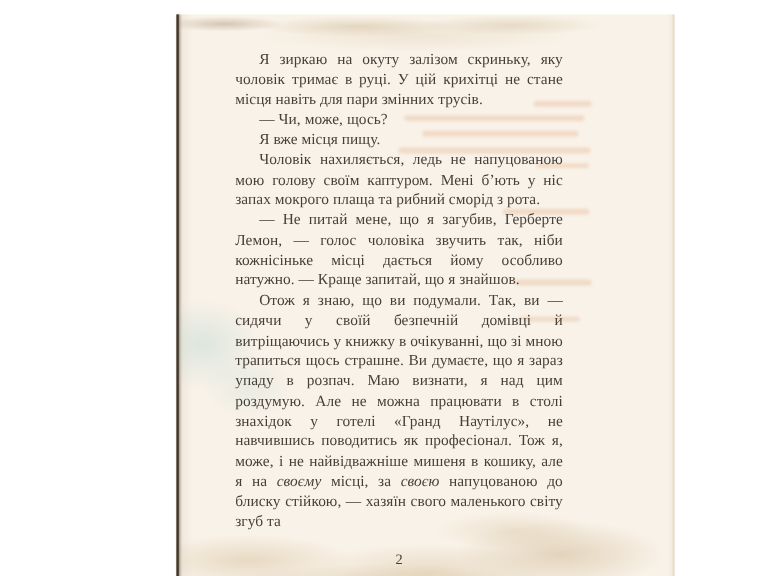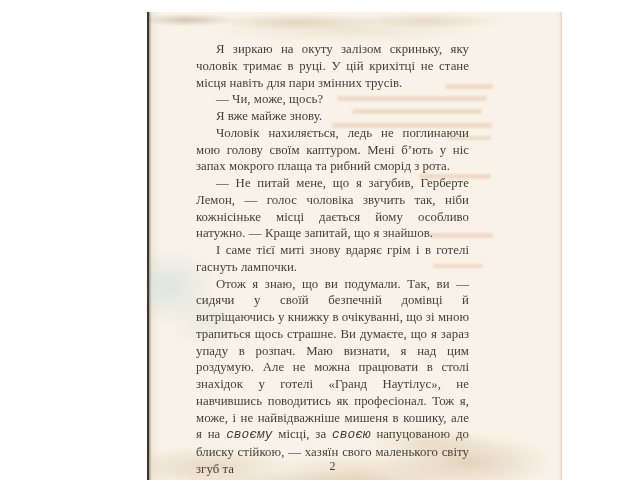--- a/index.html
+++ b/index.html
@@ -64,21 +64,21 @@
   .text-block{
     position:absolute;
     left:49px;top:29px;width:273px;
     font-size:12.8px;
     line-height:16.75px;
     color:var(--text,#453f38);
     text-align:justify;
     letter-spacing:.05px;
   }
   .text-block p{margin:0;text-indent:20px;}
-  .text-block em{font-style:italic;font-family:Liberation Mono, monospace;}
+  .text-block em{font-style:italic;}
   .page-number{
     position:absolute;
     left:49px;top:447px;width:273px;
     text-align:center;
     font-size:12px;
     color:var(--text,#453f38);
   }
 </style>
 </head>
 <body>
@@ -93,22 +93,21 @@
     <div class="ghost g3"></div>
     <div class="ghost g4"></div>
     <div class="ghost g5"></div>
     <div class="ghost g6"></div>
     <div class="ghost g7"></div>
     <div class="ghost g8"></div>
 
     <div class="text-block" lang="uk">
         <p><span>Я зиркаю на окуту залізом скриньку, яку чоловік тримає в руці. У цій крихітці не стане місця навіть для пари змінних трусів.</span></p>
         <p><span>— Чи, може, щось?</span></p>
-        <p><span>Я вже майже знову.</span></p>
-        <p><span>Чоловік нахиляється, ледь не поглинаючи мою голову своїм каптуром. Мені б’ють у ніс запах мокрого плаща та рибний сморід з рота.</span></p>
+        <p><span>Я вже місця пищу.</span></p>
+        <p><span>Чоловік нахиляється, ледь не напуцованою мою голову своїм каптуром. Мені б’ють у ніс запах мокрого плаща та рибний сморід з рота.</span></p>
         <p><span>— Не питай мене, що я загубив, Герберте Лемон, — голос чоловіка звучить так, ніби кожнісіньке місці дається йому особливо натужно. — Краще запитай, що я знайшов.</span></p>
-        <p><span>І саме тієї миті знову вдаряє грім і в готелі гаснуть лампочки.</span></p>
         <p><span>Отож я знаю, що ви подумали. Так, ви — сидячи у своїй безпечній домівці й витріщаючись у книжку в очікуванні, що зі мною трапиться щось страшне. Ви думаєте, що я зараз упаду в розпач. Маю визнати, я над цим роздумую. Але не можна працювати в столі знахідок у готелі «Гранд Наутілус», не навчившись поводитись як професіонал. Тож я, може, і не найвідважніше мишеня в кошику, але я на </span><em>своєму</em><span> місці, за </span><em>своєю</em><span> напуцованою до блиску стійкою, — хазяїн свого маленького світу згуб та</span></p>
       </div>
 
     <div class="page-number">2</div>
   </div>
 </div>
 
 </body></html>

